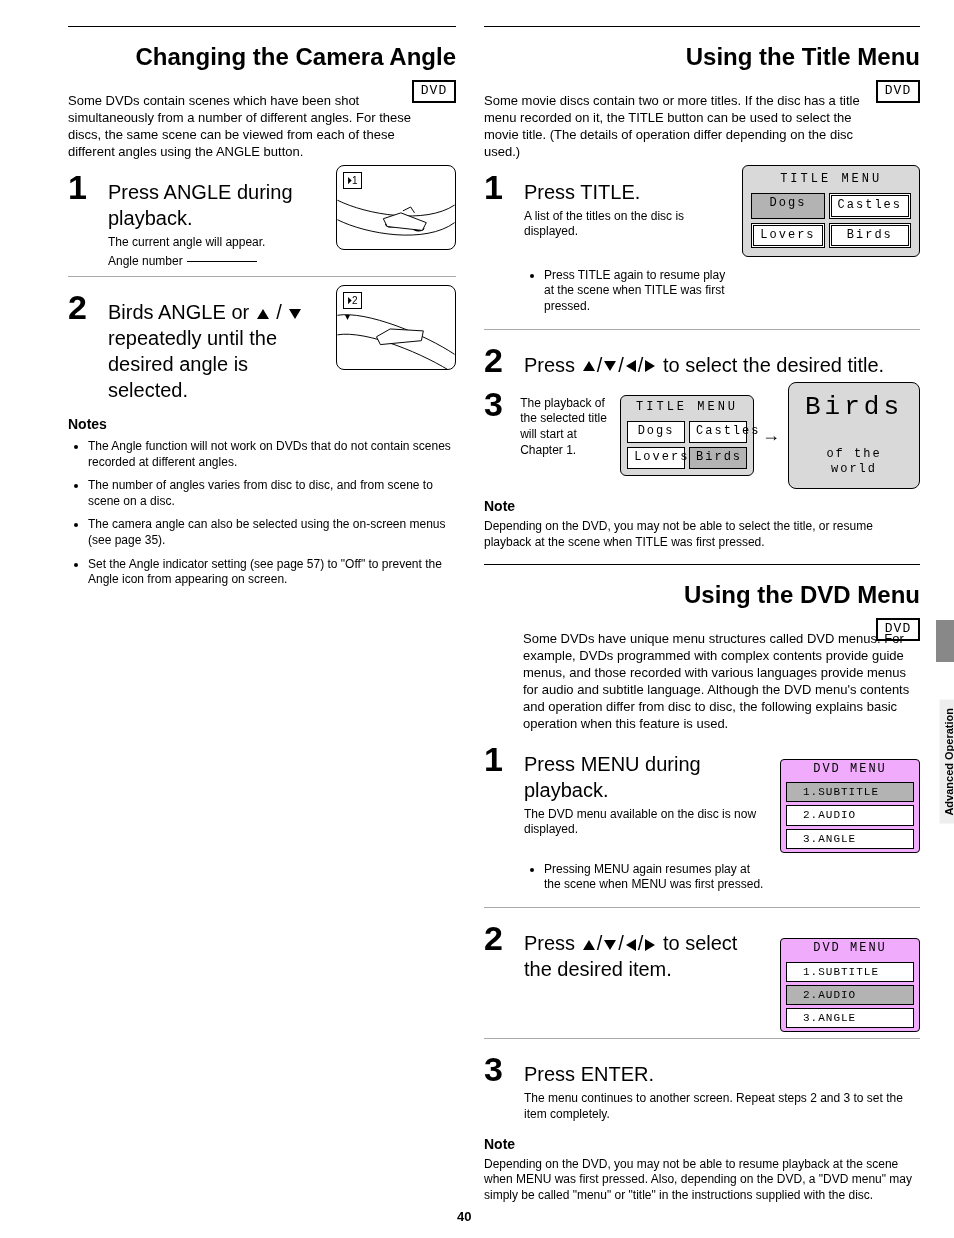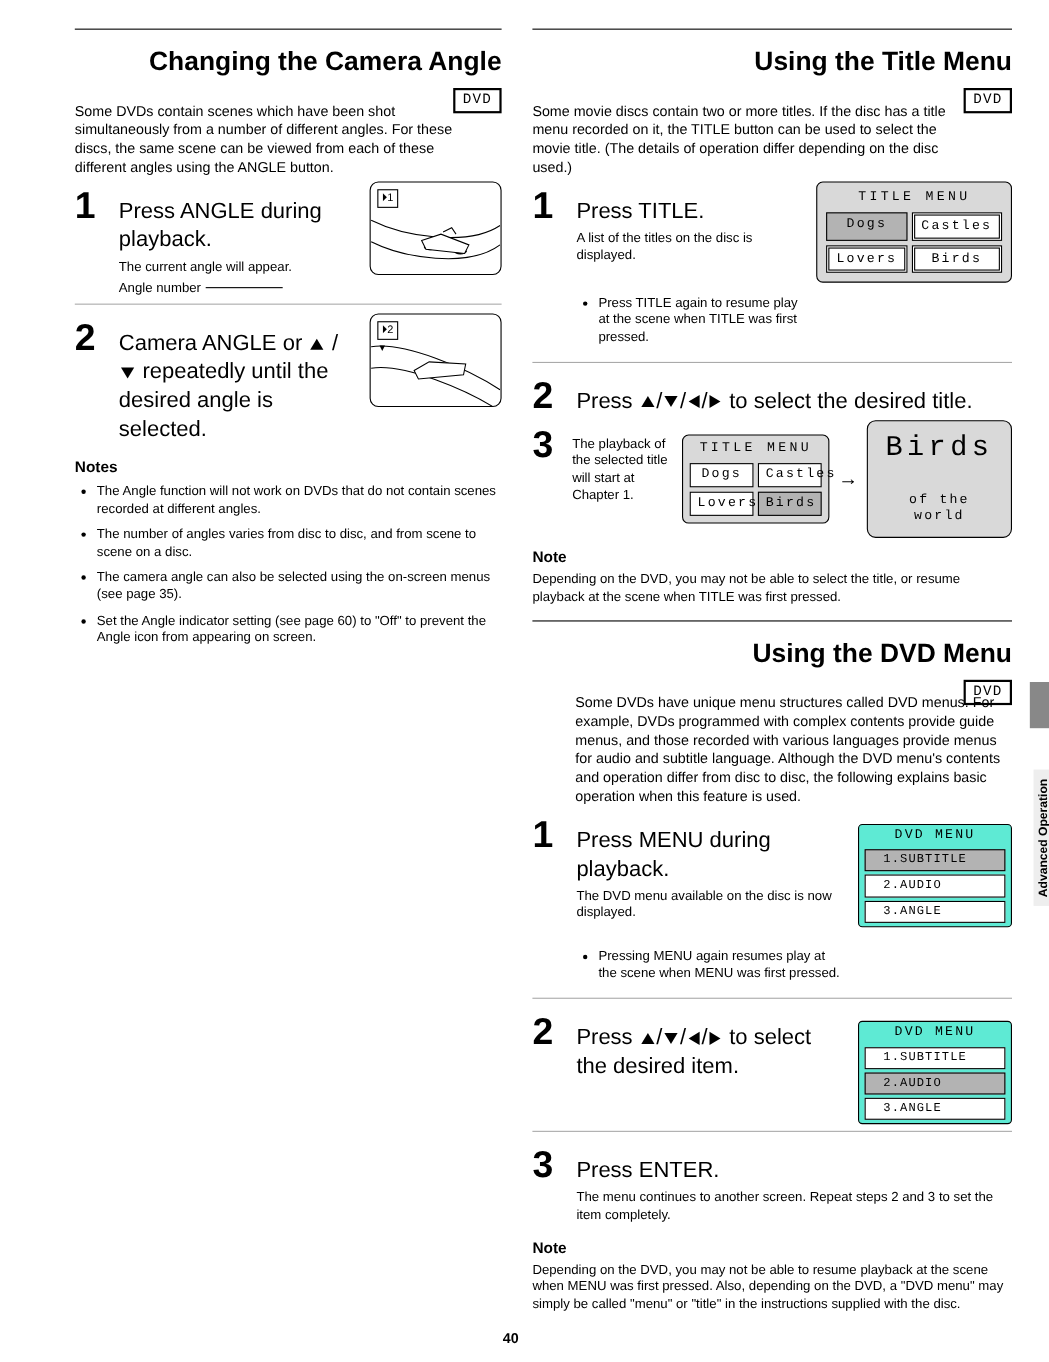--- a/index.html
+++ b/index.html
@@ -59,22 +59,22 @@
 
   .birds-card {
     background: #d9d9d9; border: 1px solid #000; border-radius: 8px;
     padding: 8px 16px 10px; text-align: center; display: inline-block;
     font-family: "Courier New", monospace;
   }
   .birds-card .big { font-size: 26px; letter-spacing: 4px; }
   .birds-card .sm { font-size: 12px; letter-spacing: 2px; margin-top: 22px; }
 
   .dvdmenu {
-    background: #5eead4; border: 1px solid #000; border-radius: 4px;
-    width: 140px; display: inline-block; margin-top: 12px;
+    background: #f0abfc; border: 1px solid #000; border-radius: 4px;
+    width: 140px; display: inline-block; margin-top: 22px;
   }
   .dvdmenu .hdr {
     font-family: "Courier New", monospace; font-size: 12px; letter-spacing: 2px;
     text-align: center; padding: 2px 0;
   }
   .dvdmenu .row {
     background: #fff; border: 1px solid #000; margin: 3px 5px; padding: 2px 16px;
     font-family: "Courier New", monospace; font-size: 11px; letter-spacing: 1px;
   }
   .dvdmenu .row.sel { background: #b3b3b3; }
@@ -129,21 +129,21 @@
           </g>
         </svg>
       </div>
     </div>
     <hr class="rule-lt">
 
     <div class="steprow">
       <span class="stepnum">2</span>
       <div class="steptxt">
         <p class="lead">
-          <span>Camera ANGLE or</span>
+          <span>Birds ANGLE or</span>
           <span class="tri up"></span>
           <span>/</span>
           <span class="tri dn"></span>
           <span>repeatedly until the desired angle is selected.</span>
         </p>
       </div>
       <div class="thumb">
         <div class="angle-icon">⏵2</div>
         <div class="arrow-label">▾</div>
         <svg class="race-svg" viewBox="0 0 120 85">
@@ -156,21 +156,21 @@
           </g>
         </svg>
       </div>
     </div>
 
     <p class="mt8" style="font-size:14px; font-weight:bold;">Notes</p>
     <ul class="bul smallnotes">
       <li>The Angle function will not work on DVDs that do not contain scenes recorded at different angles.</li>
       <li>The number of angles varies from disc to disc, and from scene to scene on a disc.</li>
       <li>The camera angle can also be selected using the on-screen menus (see page 35).</li>
-      <li>Set the Angle indicator setting (see page 60) to "Off" to prevent the Angle icon from appearing on screen.</li>
+      <li>Set the Angle indicator setting (see page 57) to "Off" to prevent the Angle icon from appearing on screen.</li>
     </ul>
   </div>
 
   <div class="col">
     <hr class="rule">
     <h2 class="title">Using the Title Menu</h2>
     <p class="mono right-align" style="border:2px double #000; display:block; width:44px; text-align:center; padding:1px 0; margin-left:auto;">DVD</p>
     <p style="margin-top:-14px; width:380px;">Some movie discs contain two or more titles. If the disc has a title menu recorded on it, the TITLE button can be used to select the movie title. (The details of operation differ depending on the disc used.)</p>
 
     <div class="steprow">

